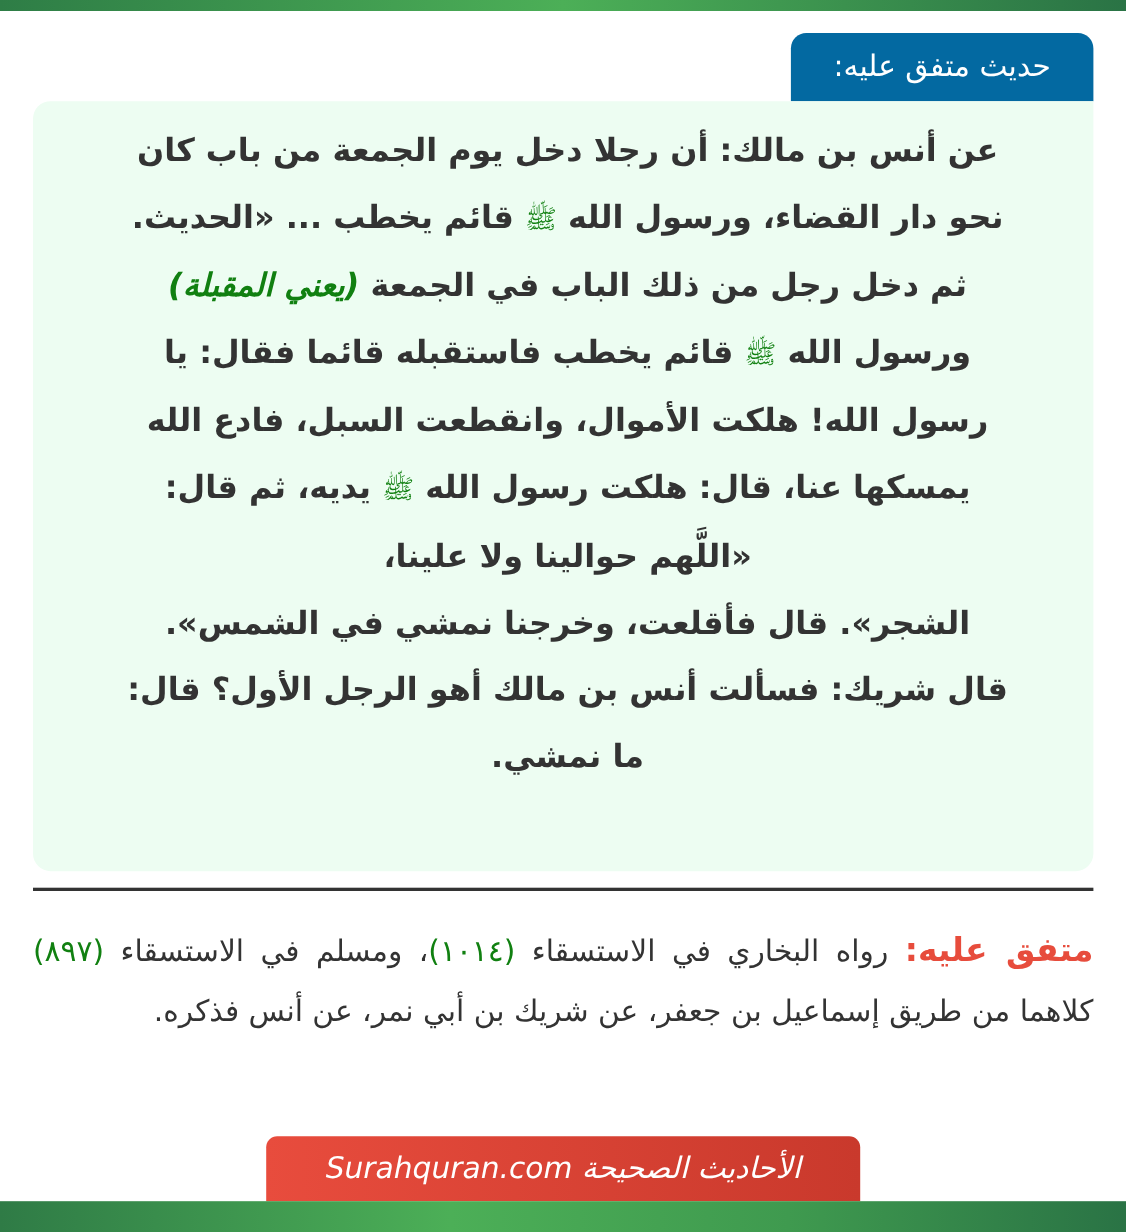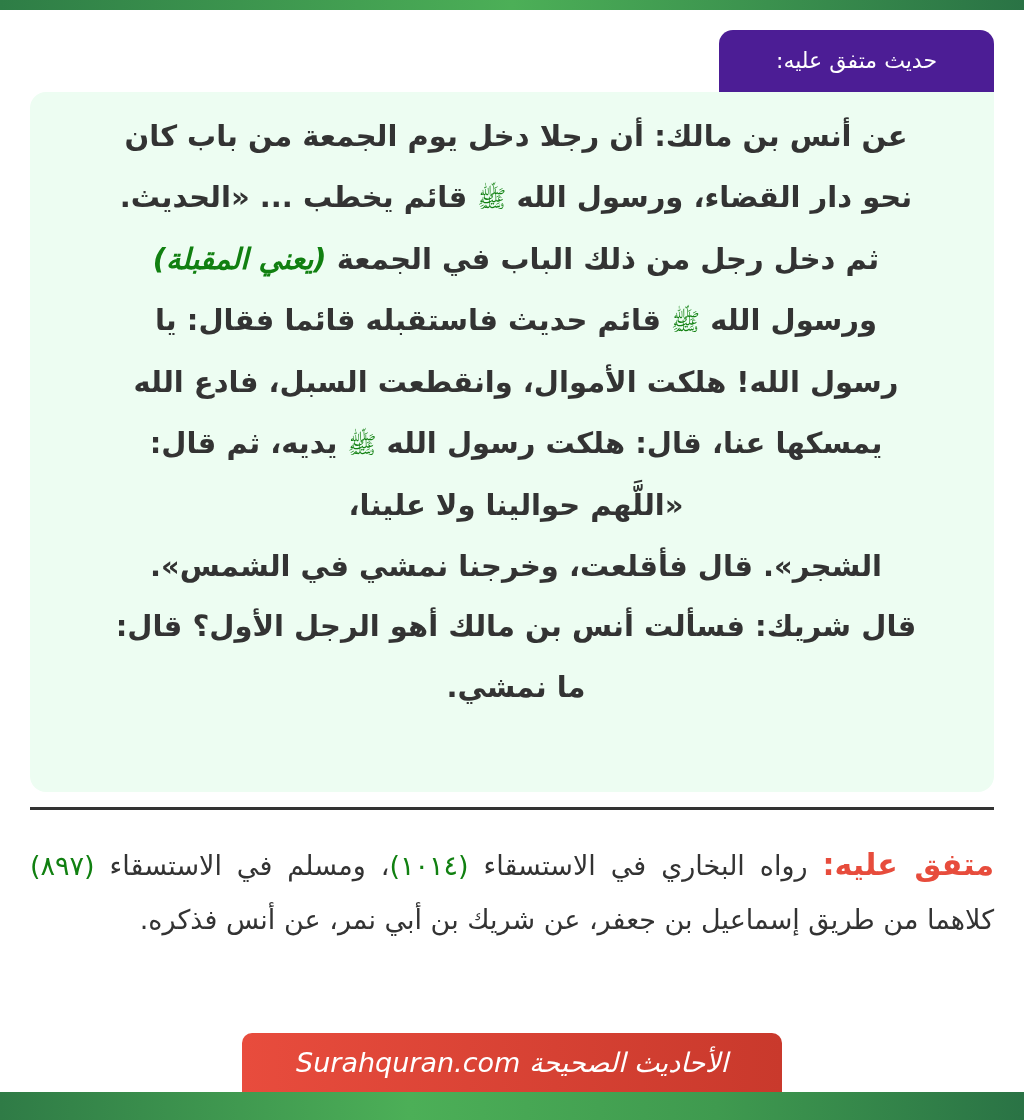--- a/index.html
+++ b/index.html
@@ -20,24 +20,24 @@
       left: 0; top: 0;
       width: 1024px; height: 10px;
       background: linear-gradient(to right, #2e7d46 0%, #4caf57 50%, #2a7345 100%);
     }
     .heading-tab {
       position: absolute;
       top: 30px;
       left: 719px;
       width: 275px;
       height: 62px;
-      background: #4c1d95;
+      background: #0369a1;
       border-radius: 14px 14px 0 0;
       color: #ffffff;
-      font-size: 22px;
+      font-size: 27px;
       line-height: 62px;
       text-align: center;
       direction: rtl;
     }
     .hadith-card {
       position: absolute;
       top: 92px;
       left: 30px;
       width: 964px;
       height: 700px;
@@ -127,21 +127,21 @@
 
 <div class="heading-tab">
   <span>حديث متفق عليه:</span>
 </div>
 
 <div class="hadith-card">
   <div class="hadith-text">
     <span class="line">عن أنس بن مالك: أن رجلا دخل يوم الجمعة من باب كان</span>
     <span class="line"><span>نحو دار القضاء، ورسول الله</span> <span class="pbuh">ﷺ</span> <span>قائم يخطب ... «الحديث.</span></span>
     <span class="line"><span>ثم دخل رجل من ذلك الباب في الجمعة</span> <span class="green">(يعني المقبلة)</span></span>
-    <span class="line"><span>ورسول الله</span> <span class="pbuh">ﷺ</span> <span>قائم حديث فاستقبله قائما فقال: يا</span></span>
+    <span class="line"><span>ورسول الله</span> <span class="pbuh">ﷺ</span> <span>قائم يخطب فاستقبله قائما فقال: يا</span></span>
     <span class="line">رسول الله! هلكت الأموال، وانقطعت السبل، فادع الله</span>
     <span class="line"><span>يمسكها عنا، قال: هلكت رسول الله</span> <span class="pbuh">ﷺ</span> <span>يديه، ثم قال:</span></span>
     <span class="line">«اللَّهم حوالينا ولا علينا،</span>
     <span class="line">الشجر». قال فأقلعت، وخرجنا نمشي في الشمس».</span>
     <span class="line">قال شريك: فسألت أنس بن مالك أهو الرجل الأول؟ قال:</span>
     <span class="line">ما نمشي.</span>
   </div>
 </div>
 
 <div class="divider"></div>

